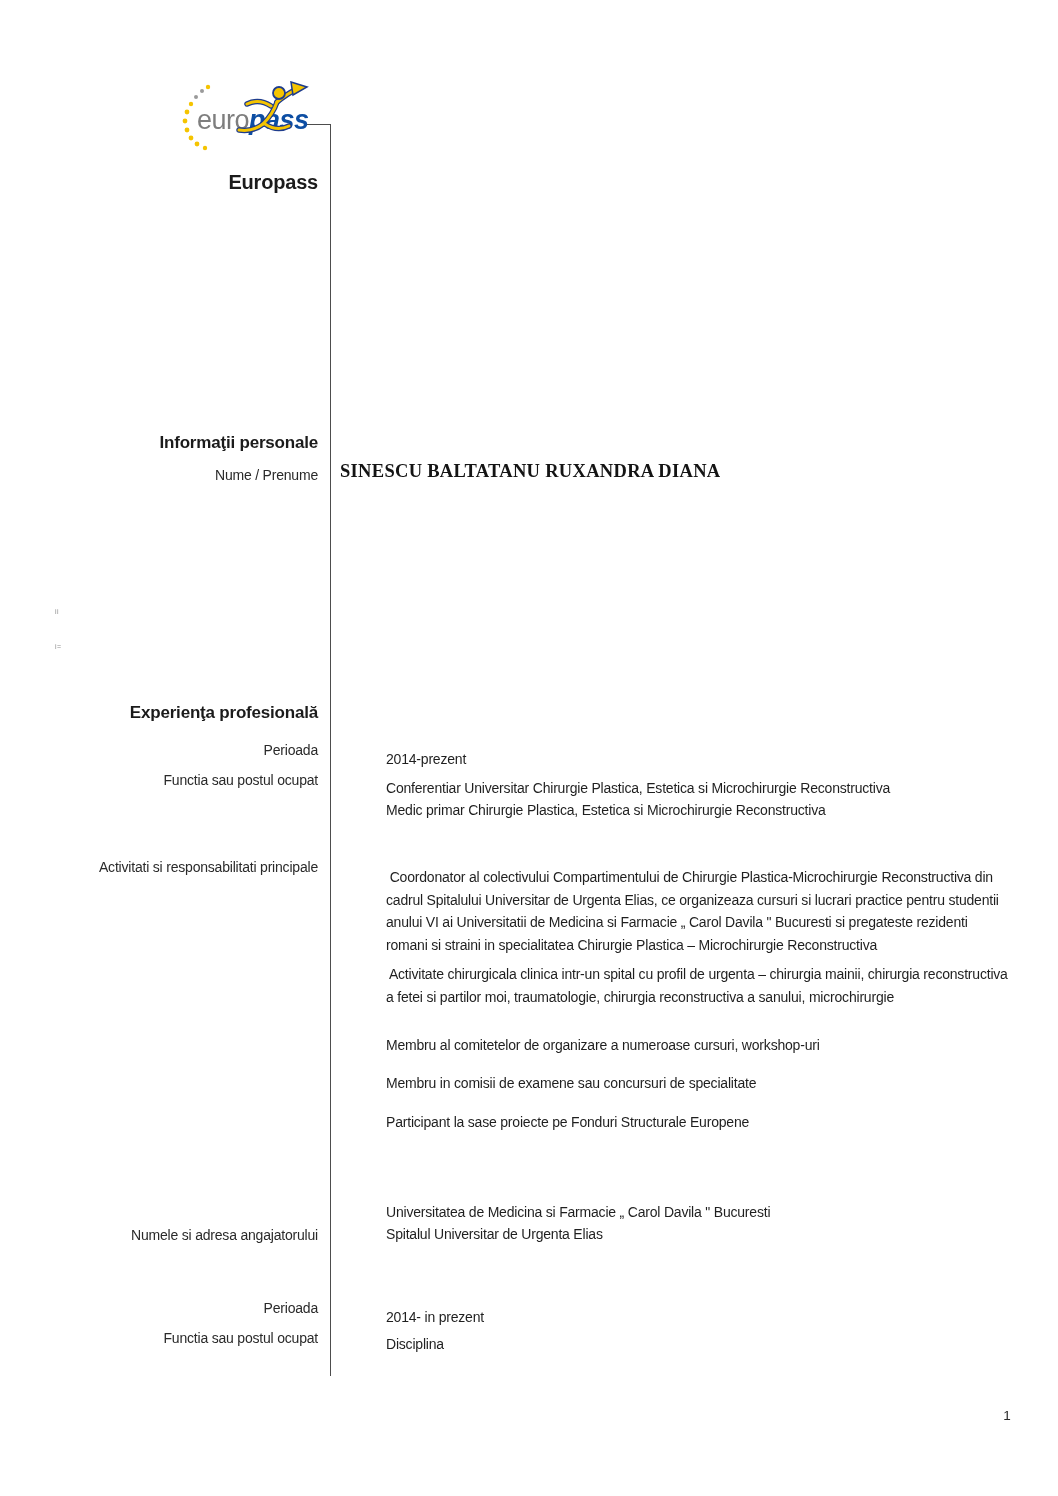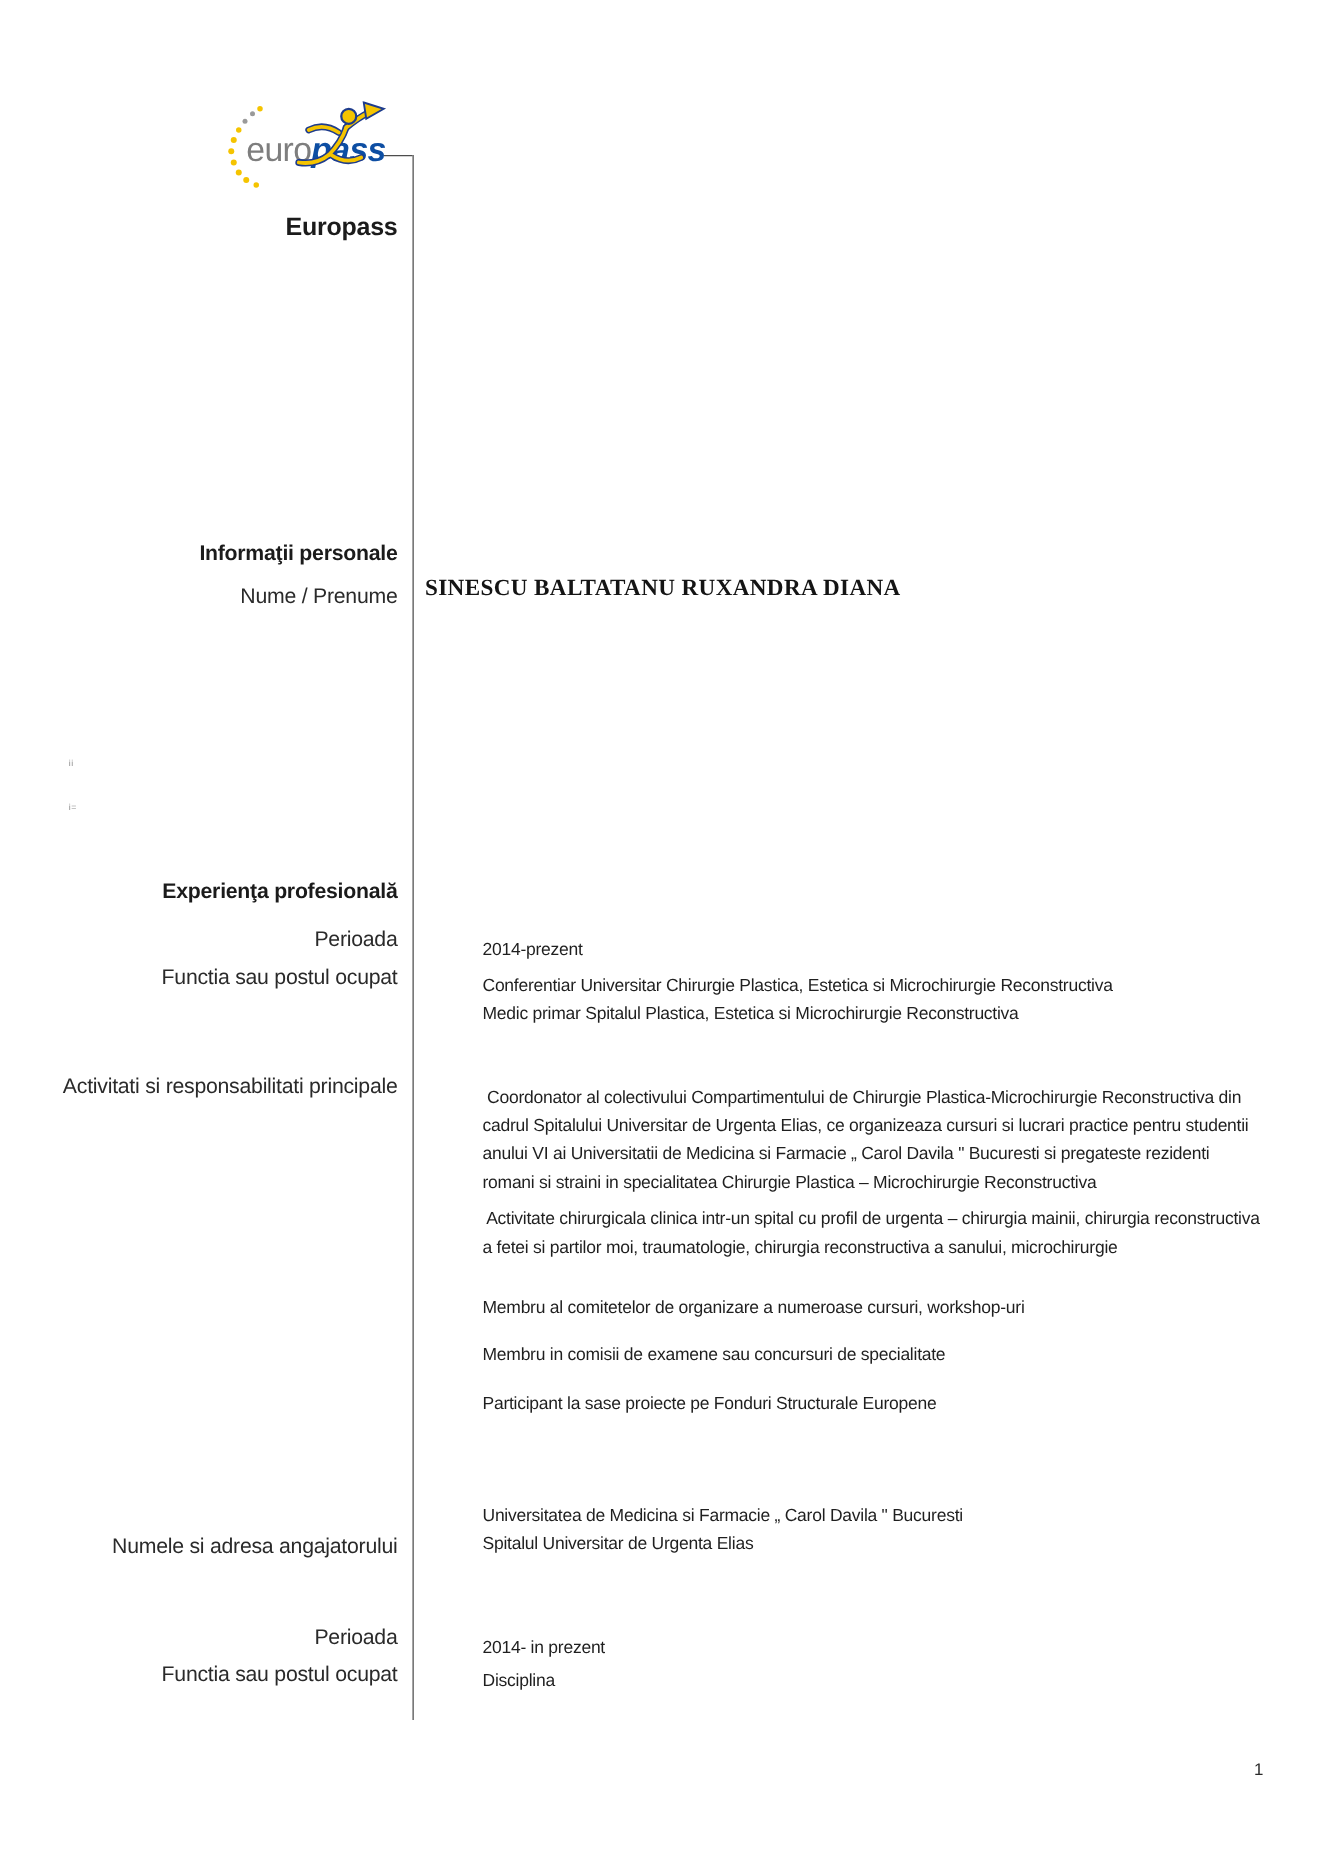--- a/index.html
+++ b/index.html
@@ -32,21 +32,21 @@
     letter-spacing: -0.2px; color: #1b1b1b;
   }
   
   .sec-heading {
     position: absolute; left: 0; width: 318px; text-align: right;
     font-weight: 700; font-size: 17px; letter-spacing: -0.2px; color: #1b1b1b;
     white-space: nowrap;
   }
   .label {
     position: absolute; left: 0; width: 318px; text-align: right;
-    font-size: 17px; letter-spacing: -0.2px; color: #2a2a2a;
+    font-size: 14px; letter-spacing: -0.2px; color: #2a2a2a;
     white-space: nowrap;
   }
   
   .value {
     position: absolute; left: 340px; width: 700px;
     font-size: 14px; letter-spacing: -0.2px; color: #1f1f1f;
   }
   .value .line { white-space: pre; line-height: 22px; margin-left: 46px; }
   .value.wide .line { line-height: 22.5px; }
   .value.name {
@@ -123,21 +123,21 @@
   <div class="sec-heading" style="top:703px">Experienţa profesională</div>
 
   <div class="label" style="top:742px">Perioada</div>
   <div class="value" style="top:748px">
     <div class="line">2014-prezent</div>
   </div>
 
   <div class="label" style="top:772px">Functia sau postul ocupat</div>
   <div class="value" style="top:777px">
     <div class="line">Conferentiar Universitar Chirurgie Plastica, Estetica si Microchirurgie Reconstructiva</div>
-    <div class="line">Medic primar Spitalul Plastica, Estetica si Microchirurgie Reconstructiva</div>
+    <div class="line">Medic primar Chirurgie Plastica, Estetica si Microchirurgie Reconstructiva</div>
   </div>
 
   <div class="label" style="top:859px">Activitati si responsabilitati principale</div>
   <div class="value wide" style="top:866px">
     <div class="line"> Coordonator al colectivului Compartimentului de Chirurgie Plastica-Microchirurgie Reconstructiva din</div>
     <div class="line">cadrul Spitalului Universitar de Urgenta Elias, ce organizeaza cursuri si lucrari practice pentru studentii</div>
     <div class="line">anului VI ai Universitatii de Medicina si Farmacie „ Carol Davila " Bucuresti si pregateste rezidenti</div>
     <div class="line">romani si straini in specialitatea Chirurgie Plastica – Microchirurgie Reconstructiva</div>
   </div>
 

